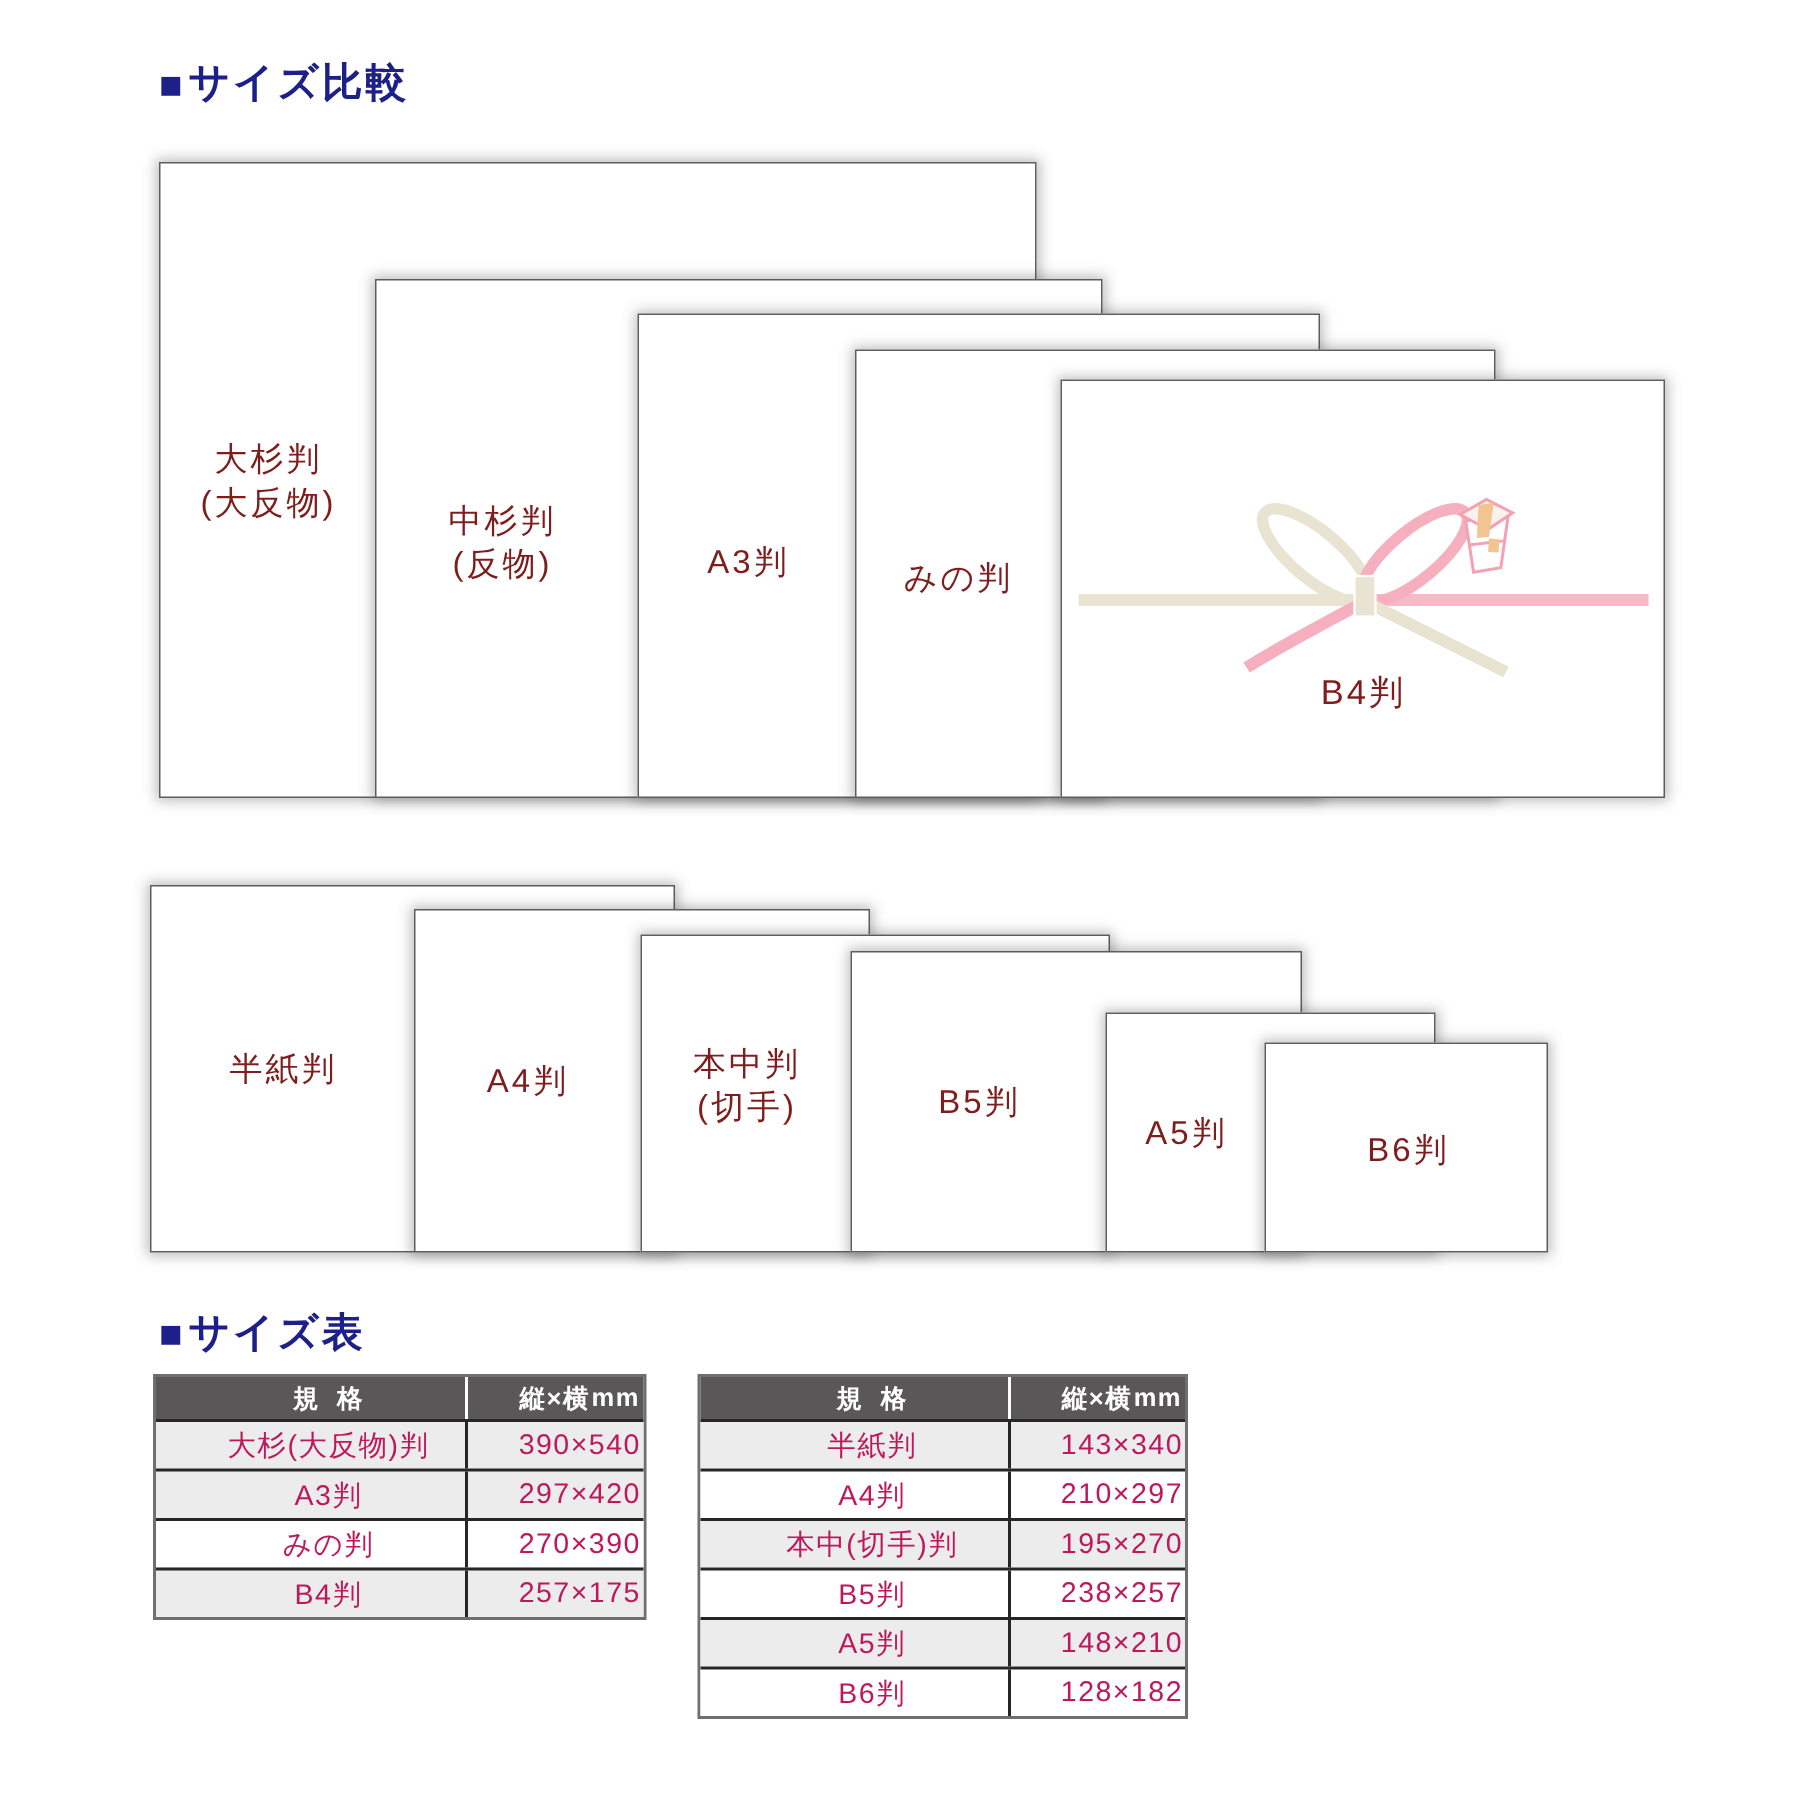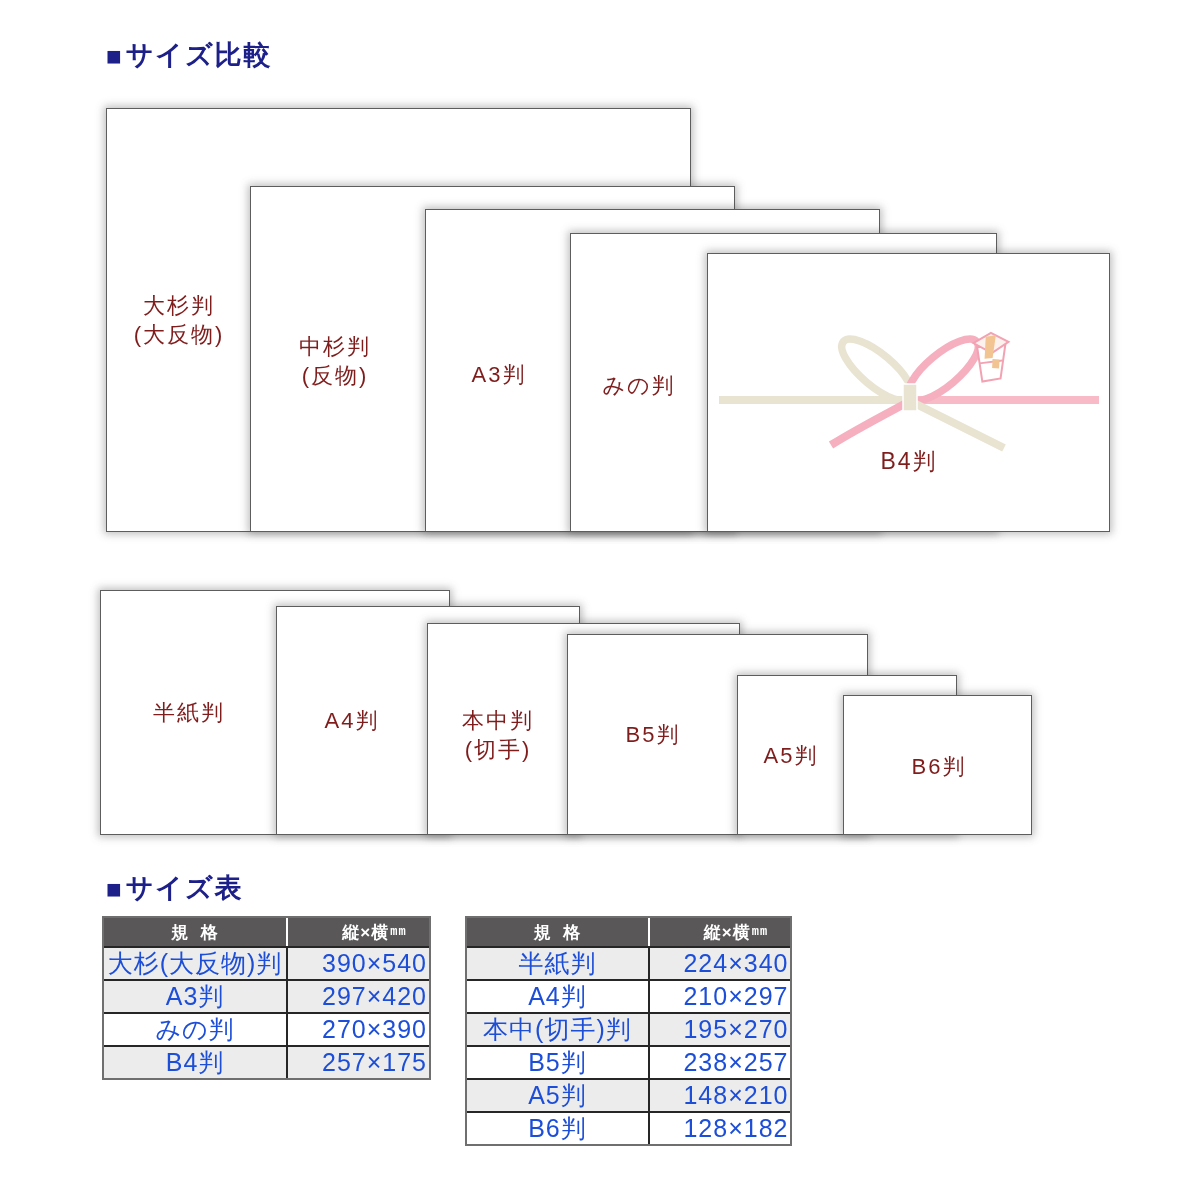--- a/index.html
+++ b/index.html
@@ -29,27 +29,27 @@
   
   .size-table{
     position:absolute;border:2.5px solid #6f6f6f;background:#ffffff;box-sizing:content-box;
   }
   .trow{display:flex;height:31px;background:#ffffff;}
   .trow + .trow{border-top:2px solid #262626;}
   .trow.alt{background:#ececec;}
   .trow.thead{height:28px;background:#595757;}
   .tcell{
     display:flex;align-items:center;justify-content:center;
-    color:#1d4ed8;font-size:25px;letter-spacing:1px;white-space:pre;
+    color:#be185d;font-size:19px;letter-spacing:1px;white-space:pre;
   }
-  .tcell:first-child{width:56%;border-right:2px solid #262626;}
+  .tcell:first-child{width:56%;border-right:2px solid #262626;padding-left:24px;}
   .tcell:last-child{flex:1;margin-left:32px;}
   .trow.thead .tcell{color:#ffffff;font-weight:bold;font-size:17px;}
   .trow.thead .tcell:first-child{border-right:2px solid #ffffff;}
-  .unit{font-size:12px;font-weight:bold;margin-left:1px;font-family:Liberation Mono, monospace;}
+  .unit{font-size:17px;font-weight:bold;margin-left:1px;}
 </style>
 </head>
 <body>
 
 <div class="canvas">
 
   <div class="heading" style="left:106px;top:42px;">
     <span class="bullet">■</span>
     <span>サイズ比較</span>
   </div>
@@ -91,21 +91,21 @@
     <span class="sheet-label" style="left:201px;top:208px;font-size:23px;">B4判</span>
   </div>
 
   <div class="sheet" style="left:100px;top:590px;width:350px;height:245px;">
     <span class="sheet-label" style="left:88px;top:122px;">半紙判</span>
   </div>
   <div class="sheet" style="left:276px;top:606px;width:304px;height:229px;">
     <span class="sheet-label" style="left:75px;top:114px;">A4判</span>
   </div>
   <div class="sheet" style="left:427px;top:623px;width:313px;height:212px;">
-    <span class="sheet-label" style="left:70px;top:112px;">本中判
+    <span class="sheet-label" style="left:70px;top:100px;">本中判
 (切手)</span>
   </div>
   <div class="sheet" style="left:567px;top:634px;width:301px;height:201px;">
     <span class="sheet-label" style="left:85px;top:100px;">B5判</span>
   </div>
   <div class="sheet" style="left:737px;top:675px;width:220px;height:160px;">
     <span class="sheet-label" style="left:53px;top:80px;">A5判</span>
   </div>
   <div class="sheet" style="left:843px;top:695px;width:189px;height:140px;">
     <span class="sheet-label" style="left:95px;top:71px;">B6判</span>
@@ -139,21 +139,21 @@
     </div>
   </div>
 
   <div class="size-table" style="left:465px;top:916px;width:323px;">
     <div class="trow thead">
       <div class="tcell">規  格</div>
       <div class="tcell"><span>縦×横</span><span class="unit">mm</span></div>
     </div>
     <div class="trow alt">
       <div class="tcell">半紙判</div>
-      <div class="tcell">224×340</div>
+      <div class="tcell">143×340</div>
     </div>
     <div class="trow">
       <div class="tcell">A4判</div>
       <div class="tcell">210×297</div>
     </div>
     <div class="trow alt">
       <div class="tcell">本中(切手)判</div>
       <div class="tcell">195×270</div>
     </div>
     <div class="trow">

